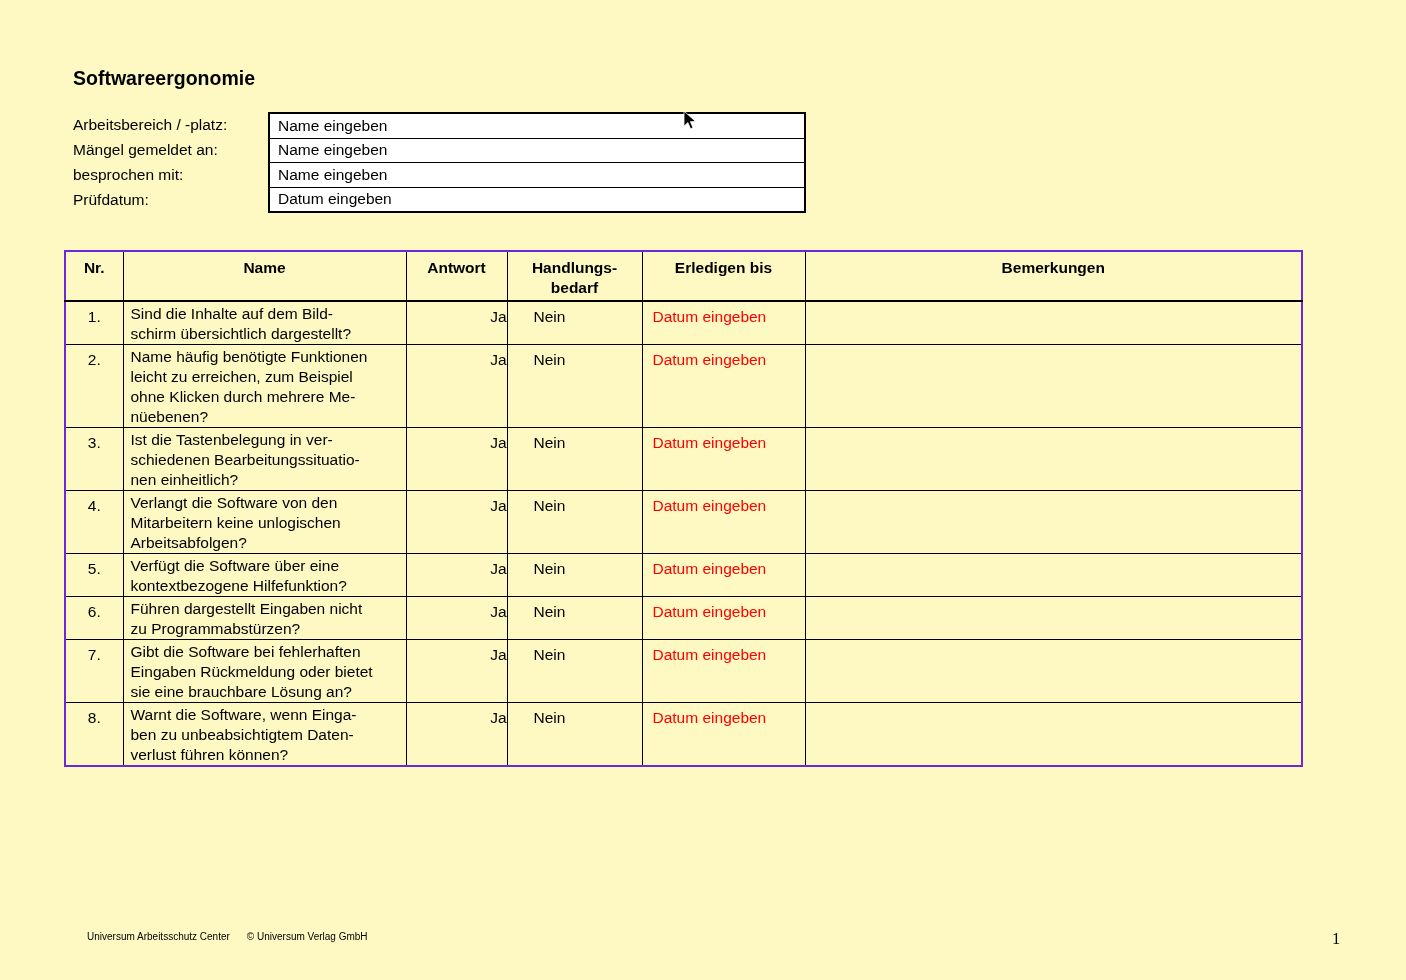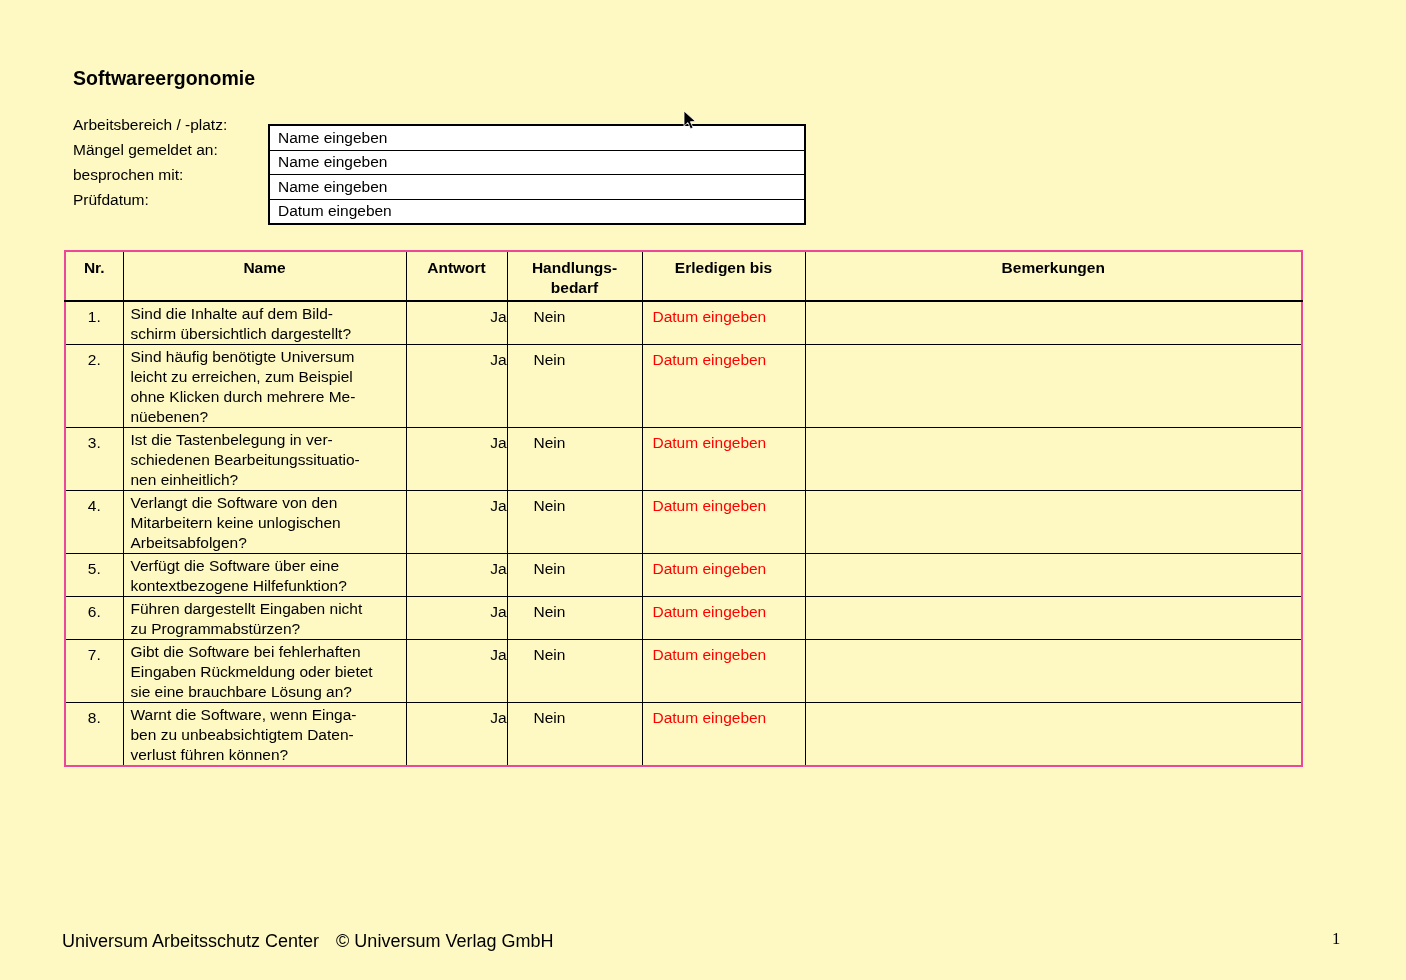--- a/index.html
+++ b/index.html
@@ -11,52 +11,52 @@
   .doc-title{
     position:absolute;left:73px;top:68px;font-size:19.5px;font-weight:bold;line-height:21px;
   }
   
   .form-labels{
     position:absolute;left:73px;top:112px;height:101px;width:195px;
     display:flex;flex-direction:column;
   }
   .form-labels .lbl{flex:1;display:flex;align-items:center;font-size:15.5px;}
   .form-box{
-    position:absolute;left:268px;top:124px;width:538px;height:101px;
+    position:absolute;left:268px;top:112px;width:538px;height:101px;
     border:2px solid #000;box-sizing:border-box;display:flex;flex-direction:column;background:#fff;
   }
   .form-row{
     flex:1;border-top:1px solid #000;display:flex;align-items:center;
     padding-left:8px;font-size:15.5px;box-sizing:border-box;cursor:text;
   }
   .form-row:first-child{border-top:none;}
   
   .cursor{position:absolute;left:683px;top:111px;width:14px;height:20px;pointer-events:none;}
   
   .checklist{
     position:absolute;left:64px;top:250px;border-collapse:collapse;table-layout:fixed;
-    width:1237px;border:2px solid #ec4899;font-size:15.5px;
+    width:1237px;border:2px solid #6d28d9;font-size:15.5px;
   }
   .checklist th,.checklist td{
     border:1px solid #000;vertical-align:top;box-sizing:border-box;
     line-height:20px;overflow:hidden;
   }
   .checklist thead tr{height:50px;}
   .checklist th{font-weight:bold;text-align:center;padding-top:6px;white-space:pre-line;border-bottom:2px solid #000;}
   .col-nr{width:58px;}  .col-frage{width:283px;} .col-antwort{width:101px;}
   .col-handlung{width:135px;} .col-erledigen{width:163px;} .col-bemerk{width:497px;}
   tr.rh-41{height:41px;} tr.rh-82{height:82px;} tr.rh-61{height:61px;} tr.rh-62{height:62px;}
   td.nr{text-align:center;padding-top:5px;}
   td.frage{padding:2px 6px 0 7px;white-space:pre-line;}
   td.antwort{padding:5px 0 0 11px;text-align:right;}
   td.handlung{padding:5px 0 0 26px;}
   td.erledigen{padding:5px 0 0 10px;color:var(--deadline-color,#ff0000);}
   td.bemerk{padding:5px 0 0 8px;}
   
-  .footer{position:absolute;left:62px;top:931px;font-size:18px;}
+  .footer{position:absolute;left:87px;top:931px;font-size:10px;}
   .footer .copyright{margin-left:17px;}
   .page-number{
     position:absolute;left:1332px;top:929px;font-size:16.5px;
     font-family:"Liberation Serif","DejaVu Serif",serif;
   }
 </style>
 </head>
 <body>
 
 <div class="page">
@@ -106,21 +106,21 @@
         <td class="nr">1.</td>
         <td class="frage">Sind die Inhalte auf dem Bild-
 schirm übersichtlich dargestellt?</td>
         <td class="antwort">Ja</td>
         <td class="handlung">Nein</td>
         <td class="erledigen">Datum eingeben</td>
         <td class="bemerk"></td>
       </tr>
       <tr class="rh-82">
         <td class="nr">2.</td>
-        <td class="frage">Sind häufig benötigte Universum
+        <td class="frage">Name häufig benötigte Funktionen
 leicht zu erreichen, zum Beispiel
 ohne Klicken durch mehrere Me-
 nüebenen?</td>
         <td class="antwort">Ja</td>
         <td class="handlung">Nein</td>
         <td class="erledigen">Datum eingeben</td>
         <td class="bemerk"></td>
       </tr>
       <tr class="rh-61">
         <td class="nr">3.</td>

